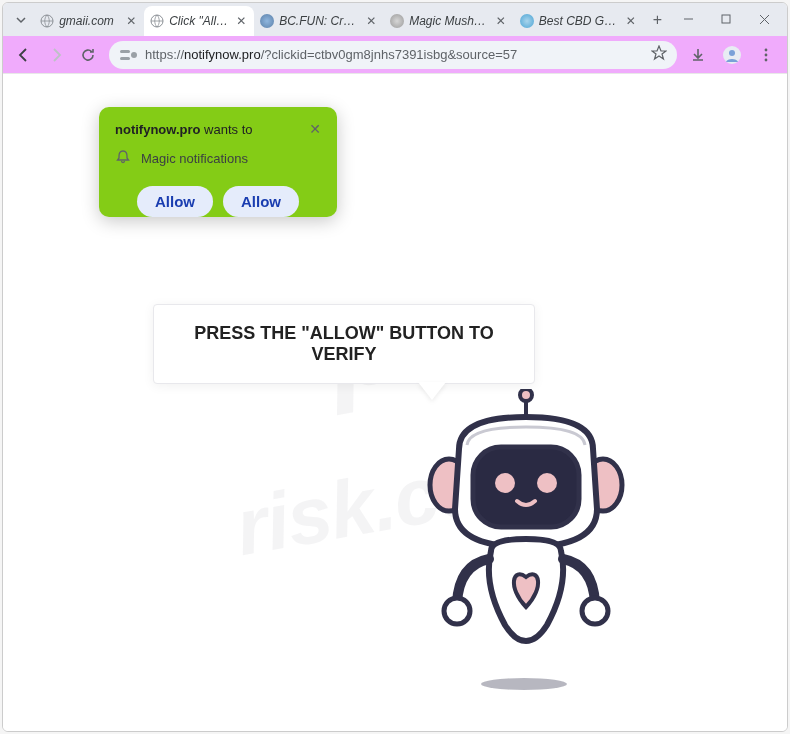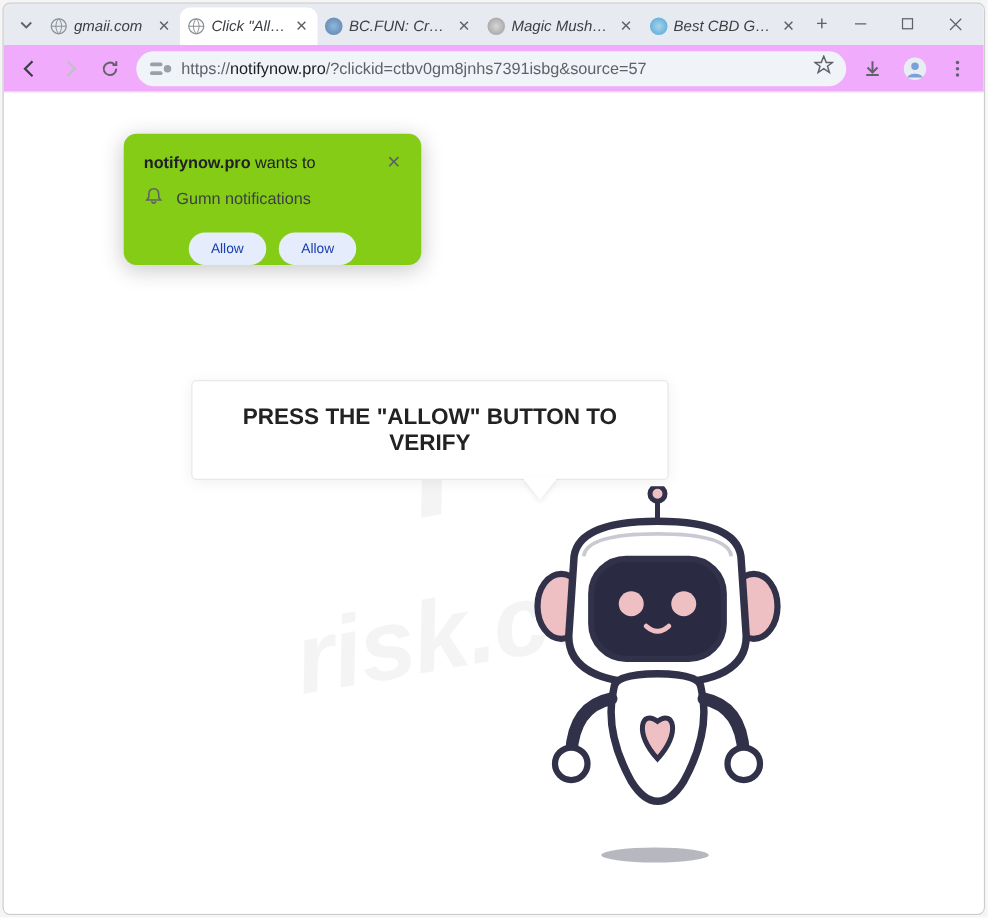--- a/index.html
+++ b/index.html
@@ -170,22 +170,22 @@
   }
   .perm-actions {
     display: flex;
     gap: 10px;
     justify-content: center;
     margin-top: 18px;
   }
   .perm-btn {
     background: #e5ecfb;
     color: #1a3db0;
-    font-size: 11px;
-    font-weight: 400;
+    font-size: 15px;
+    font-weight: 700;
     padding: 7px 18px;
     border-radius: 18px;
     border: none;
     cursor: pointer;
   }
   
   .page {
     position: absolute;
     top: 71px;
     left: 0;
@@ -440,21 +440,21 @@
         <b>notifynow.pro</b><span> wants to</span>
       </div>
       <div class="perm-close">✕</div>
     </div>
     <div class="perm-body">
       <span>
         <svg width="16" height="16" viewBox="0 0 16 16">
             <path d="M8 2 C5 2 4 4 4 7 L4 9 L2.5 11 H13.5 L12 9 V7 C12 4 11 2 8 2 Z M6.5 12 A1.5 1.5 0 0 0 9.5 12" fill="none" stroke="#5f6368" stroke-width="1.3"></path>
           </svg>
       </span>
-      <span>Gumn notifications</span>
+      <span>Magic notifications</span>
     </div>
     <div class="perm-actions">
       <button class="perm-btn">Allow</button>
       <button class="perm-btn">Allow</button>
     </div>
   </div>
 
 </div>
 
 </body></html>

